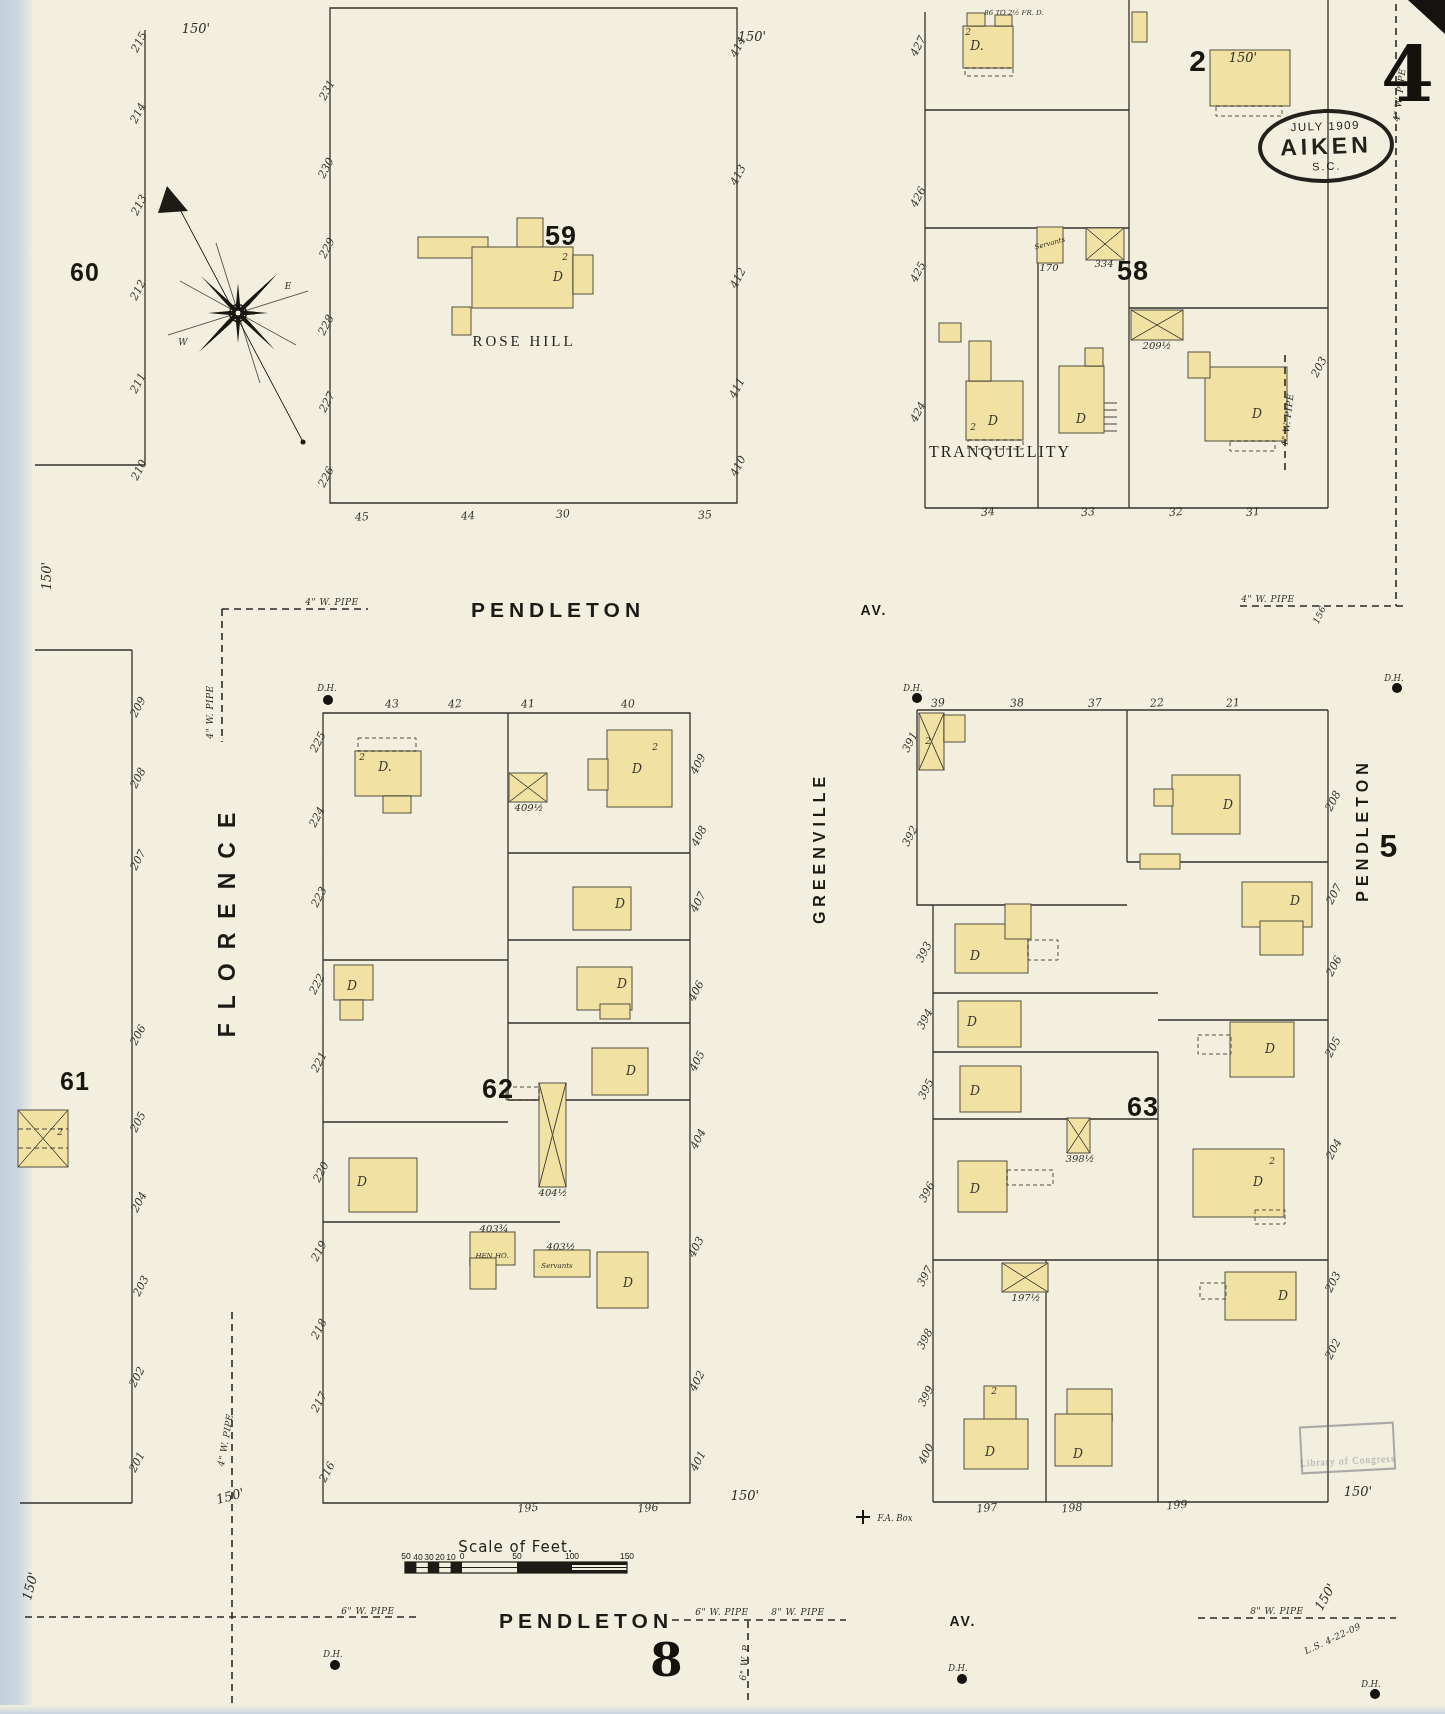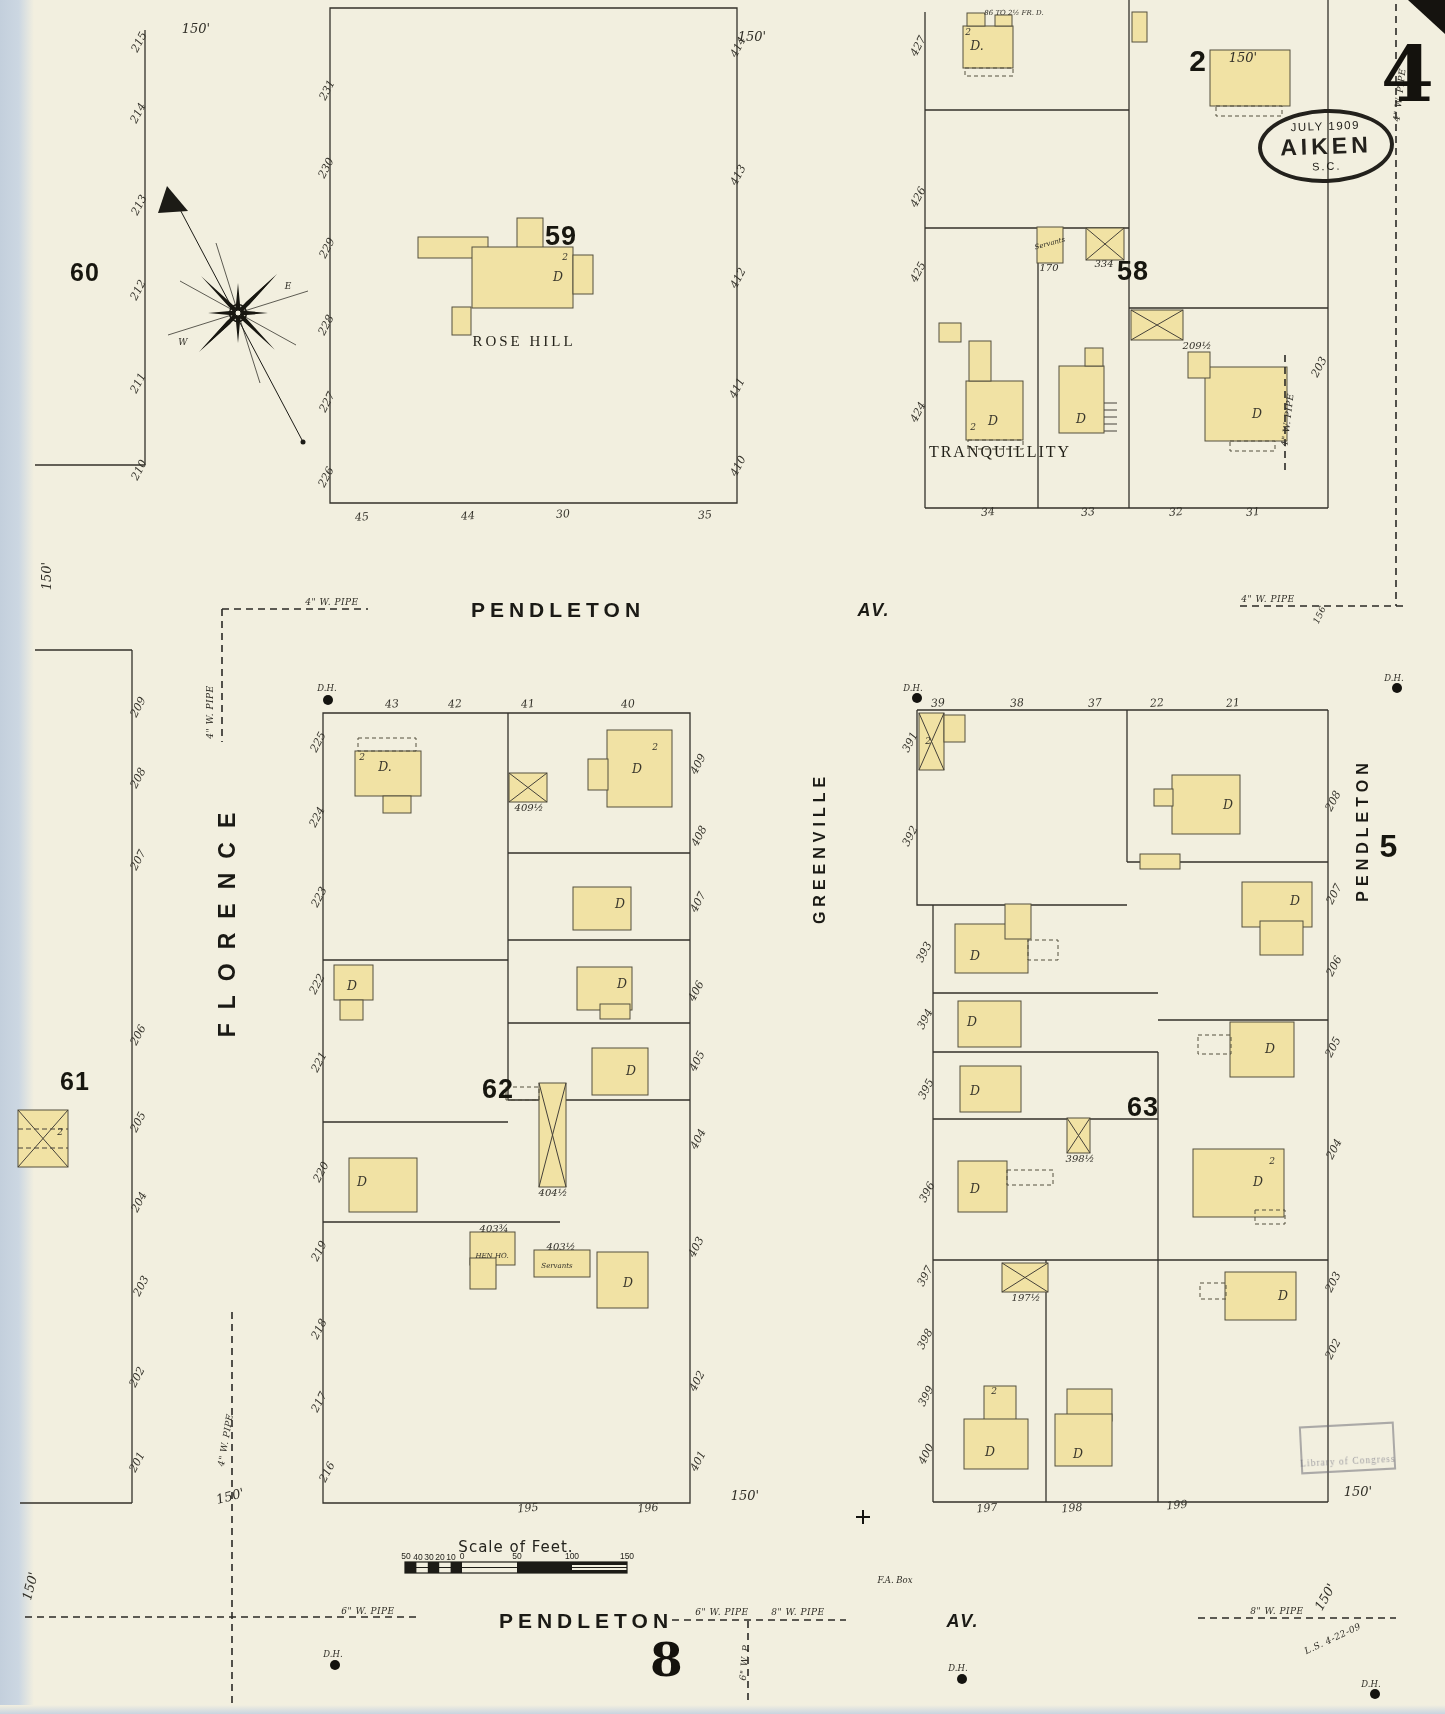--- a/index.html
+++ b/index.html
@@ -18,21 +18,21 @@
   .blk{font-family:"Liberation Sans",sans-serif;font-weight:bold;font-size:26px;color:#17160f;letter-spacing:1px;font-style:normal;}
   .bldg{font-style:italic;font-size:12.5px;color:#3a372c;}
   .name{font-family:"Liberation Serif",serif;font-size:15px;letter-spacing:3px;color:#211f17;}
   .tiny{font-style:italic;font-size:7px;}
   .half{font-style:italic;font-size:10px;}
   .cmp{font-style:italic;font-size:9px;}
   .sc{font-family:"Liberation Sans",sans-serif;font-size:8.5px;color:#24231d;}
   .faint{color:rgba(95,95,115,.55);font-size:9.5px;letter-spacing:1px;filter:blur(.4px);font-family:"Liberation Serif",serif;}
   .street{font-family:"Liberation Sans",sans-serif;font-weight:bold;color:#1b1a15;position:absolute;white-space:nowrap;}
   .st-h{font-size:21px;letter-spacing:5px;}
-  .st-av{font-size:18px;letter-spacing:2px;font-style:italic;}
+  .st-av{font-size:14px;letter-spacing:2px;}
   #florence{font-size:23px;letter-spacing:14px;}
   #greenville{font-size:16px;letter-spacing:5px;}
   #pendleton{font-size:16px;letter-spacing:5px;}
   #oval-stamp{position:absolute;left:1258px;top:109px;width:128px;height:66px;border:4px solid #23211c;
     border-radius:50%;display:flex;flex-direction:column;align-items:center;justify-content:center;
     transform:rotate(-2deg);background:transparent;}
   #oval-stamp .l1{font-family:"Liberation Sans",sans-serif;font-size:11.5px;letter-spacing:1.5px;color:#23211c;}
   #oval-stamp .l2{font-family:"Liberation Sans",sans-serif;font-weight:bold;font-size:23px;letter-spacing:4px;color:#23211c;margin-top:1px;}
   #oval-stamp .l3{font-family:"Liberation Sans",sans-serif;font-size:11px;letter-spacing:2px;color:#23211c;}
   #page-4{position:absolute;left:1381px;top:30px;font-family:"DejaVu Serif",serif;font-weight:bold;font-size:76px;color:#14120d;}
@@ -219,21 +219,21 @@
       <div class="lbl pipe" style="left: 798px; top: 1612px; transform: translate(-50%, -50%);">8" W. PIPE</div>
       <div class="lbl pipe" style="left: 1277px; top: 1611px; transform: translate(-50%, -50%);">8" W. PIPE</div>
       <div class="lbl pipe" style="left: 745px; top: 1662px; transform: translate(-50%, -50%) rotate(-85deg);">6" W. P.</div>
       <div class="lbl pipe" style="left: 1333px; top: 1639px; transform: translate(-50%, -50%) rotate(-25deg);">L.S. 4-22-09</div>
       <div class="lbl dh" style="left: 327px; top: 688px; transform: translate(-50%, -50%);">D.H.</div>
       <div class="lbl dh" style="left: 913px; top: 688px; transform: translate(-50%, -50%);">D.H.</div>
       <div class="lbl dh" style="left: 1394px; top: 678px; transform: translate(-50%, -50%);">D.H.</div>
       <div class="lbl dh" style="left: 333px; top: 1654px; transform: translate(-50%, -50%);">D.H.</div>
       <div class="lbl dh" style="left: 958px; top: 1668px; transform: translate(-50%, -50%);">D.H.</div>
       <div class="lbl dh" style="left: 1371px; top: 1684px; transform: translate(-50%, -50%);">D.H.</div>
-      <div class="lbl dh" style="left: 895px; top: 1580px; transform: translate(-50%, -50%);">F.A. Box</div>
+      <div class="lbl dh" style="left: 895px; top: 1518px; transform: translate(-50%, -50%);">F.A. Box</div>
       <div class="lbl lot" style="left: 139px; top: 42px; transform: translate(-50%, -50%) rotate(-62deg);">215</div>
       <div class="lbl lot" style="left: 138px; top: 113px; transform: translate(-50%, -50%) rotate(-62deg);">214</div>
       <div class="lbl lot" style="left: 139px; top: 205px; transform: translate(-50%, -50%) rotate(-62deg);">213</div>
       <div class="lbl lot" style="left: 138px; top: 290px; transform: translate(-50%, -50%) rotate(-62deg);">212</div>
       <div class="lbl lot" style="left: 138px; top: 383px; transform: translate(-50%, -50%) rotate(-62deg);">211</div>
       <div class="lbl lot" style="left: 139px; top: 470px; transform: translate(-50%, -50%) rotate(-62deg);">210</div>
       <div class="lbl lot" style="left: 327px; top: 90px; transform: translate(-50%, -50%) rotate(-62deg);">231</div>
       <div class="lbl lot" style="left: 326px; top: 168px; transform: translate(-50%, -50%) rotate(-62deg);">230</div>
       <div class="lbl lot" style="left: 327px; top: 248px; transform: translate(-50%, -50%) rotate(-62deg);">229</div>
       <div class="lbl lot" style="left: 326px; top: 325px; transform: translate(-50%, -50%) rotate(-62deg);">228</div>
@@ -356,21 +356,21 @@
       <div class="lbl tiny" style="left: 1272px; top: 1161px; transform: translate(-50%, -50%); font-size: 9px;">2</div>
       <div class="lbl tiny" style="left: 994px; top: 1391px; transform: translate(-50%, -50%); font-size: 9px;">2</div>
       <div class="lbl tiny" style="left: 60px; top: 1132px; transform: translate(-50%, -50%); font-size: 9px;">2</div>
       <div class="lbl tiny" style="left: 928px; top: 741px; transform: translate(-50%, -50%); font-size: 9px;">2</div>
       <div class="lbl name" style="left: 524px; top: 341px; transform: translate(-50%, -50%); font-size: 15px; letter-spacing: 3px;">ROSE HILL</div>
       <div class="lbl name" style="left: 1000px; top: 452px; transform: translate(-50%, -50%); font-size: 16px; letter-spacing: 2px;">TRANQUILLITY</div>
       <div class="lbl tiny" style="left: 1014px; top: 13px; transform: translate(-50%, -50%);">86 TO 2½ FR. D.</div>
       <div class="lbl tiny" style="left: 1050px; top: 244px; transform: translate(-50%, -50%) rotate(-15deg);">Servants</div>
       <div class="lbl half" style="left: 1049px; top: 268px; transform: translate(-50%, -50%);">170</div>
       <div class="lbl half" style="left: 1104px; top: 264px; transform: translate(-50%, -50%);">334</div>
-      <div class="lbl half" style="left: 1157px; top: 346px; transform: translate(-50%, -50%); margin-left: 40px;">209½</div>
+      <div class="lbl half" style="left: 1157px; top: 346px; transform: translate(-50%, -50%);">209½</div>
       <div class="lbl half" style="left: 529px; top: 808px; transform: translate(-50%, -50%);">409½</div>
       <div class="lbl half" style="left: 553px; top: 1193px; transform: translate(-50%, -50%);">404½</div>
       <div class="lbl half" style="left: 494px; top: 1229px; transform: translate(-50%, -50%);">403¾</div>
       <div class="lbl tiny" style="left: 492px; top: 1256px; transform: translate(-50%, -50%);">HEN HO.</div>
       <div class="lbl half" style="left: 561px; top: 1247px; transform: translate(-50%, -50%);">403½</div>
       <div class="lbl tiny" style="left: 557px; top: 1266px; transform: translate(-50%, -50%);">Servants</div>
       <div class="lbl half" style="left: 1080px; top: 1159px; transform: translate(-50%, -50%);">398½</div>
       <div class="lbl half" style="left: 1026px; top: 1298px; transform: translate(-50%, -50%);">197½</div>
       <div class="lbl cmp" style="left: 183px; top: 342px; transform: translate(-50%, -50%);">W</div>
       <div class="lbl cmp" style="left: 288px; top: 286px; transform: translate(-50%, -50%);">E</div>

